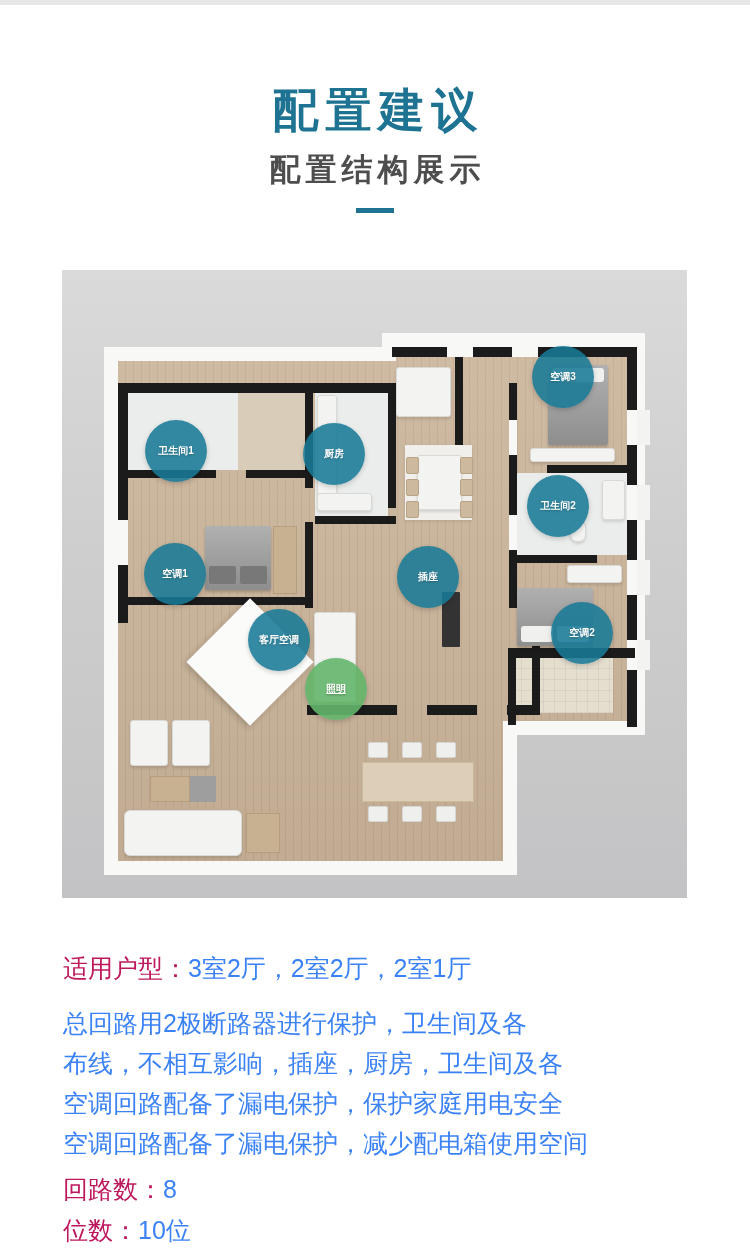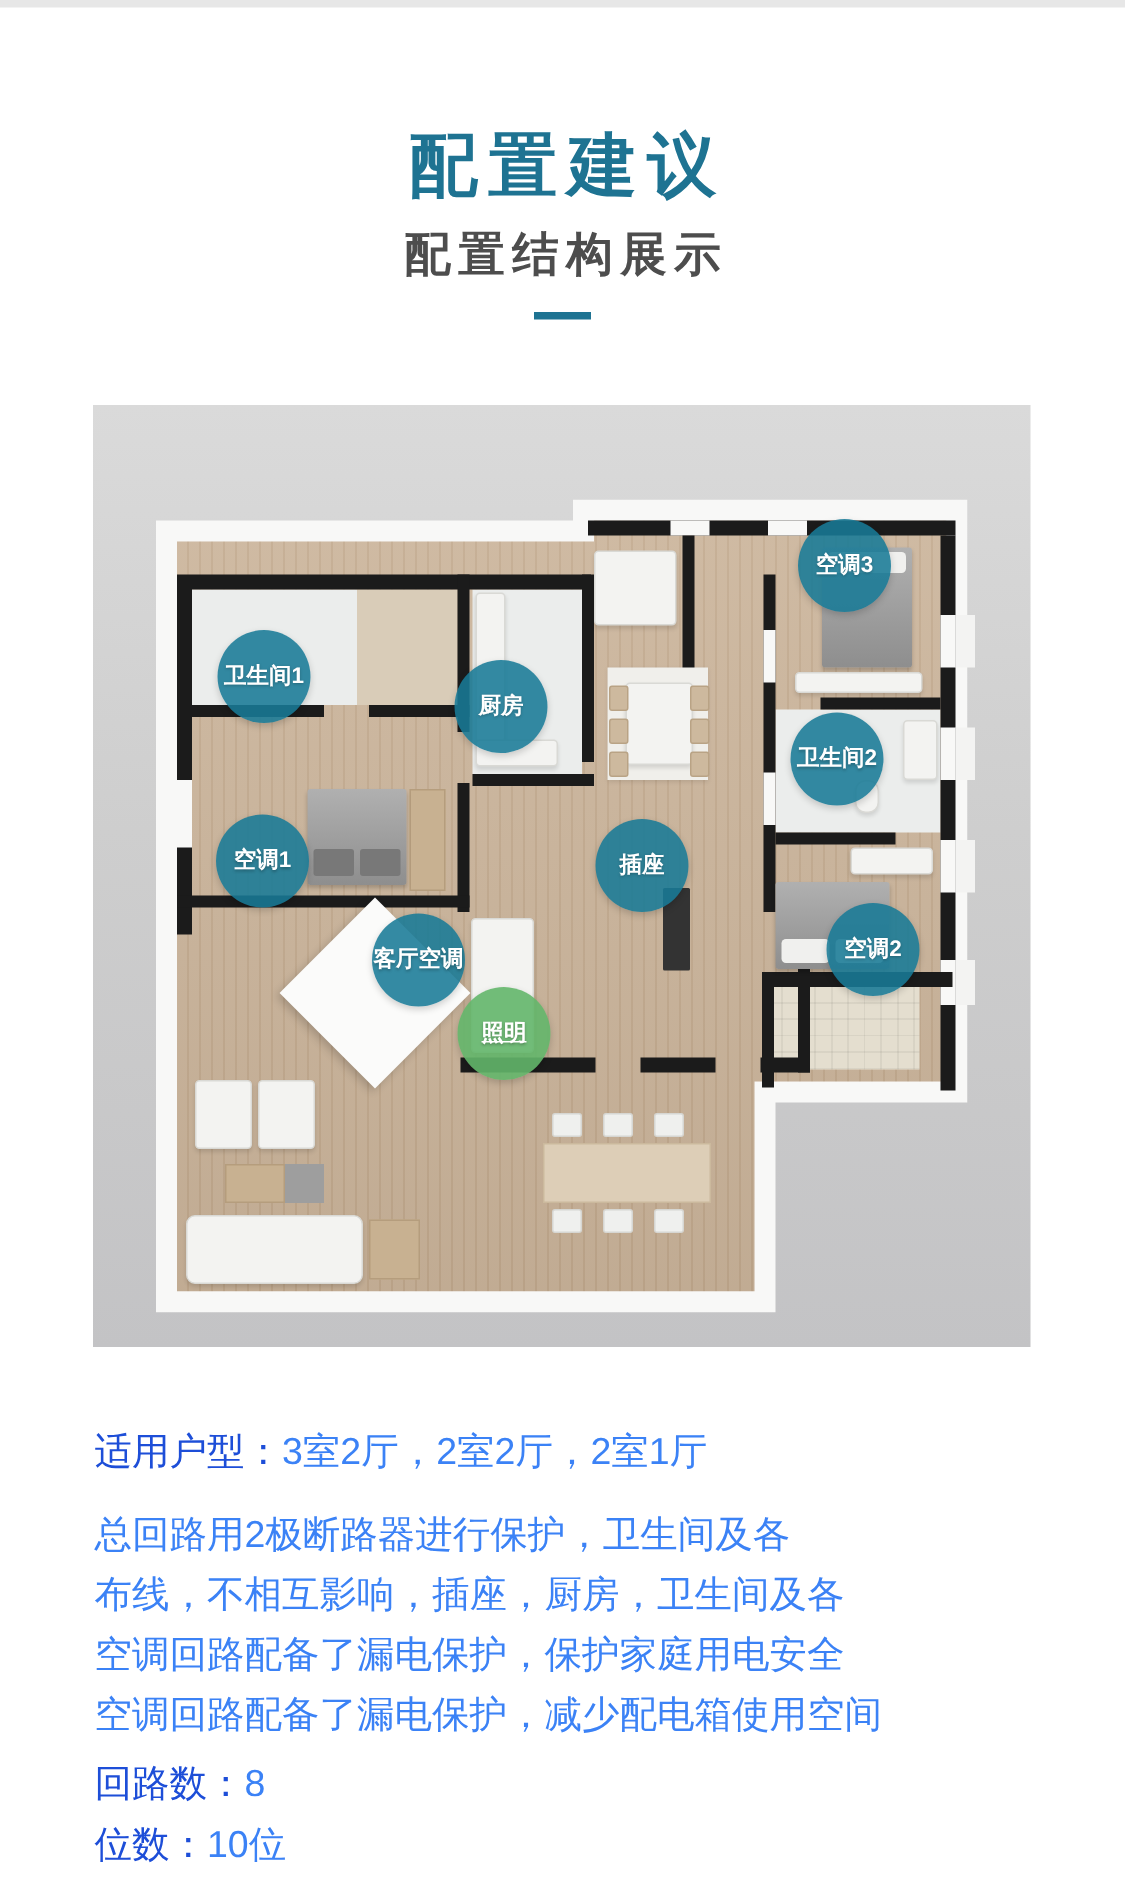--- a/index.html
+++ b/index.html
@@ -62,31 +62,31 @@
     position:absolute; left:143px; top:347px; width:90px; height:90px; background:#fbfbfa;
     transform:rotate(45deg); box-shadow:0 3px 6px rgba(0,0,0,.18);
   }
   .rug-sq { position:absolute; background:#f0efeb; box-shadow:0 1px 3px rgba(0,0,0,.10); }
   .tv { position:absolute; background:#333; border-radius:1px; }
 
   
   .badge {
     position:absolute; width:62px; height:62px; border-radius:50%;
     display:flex; align-items:center; justify-content:center;
-    color:#ffffff; font-size:15px; font-weight:600; text-align:center; line-height:1.05;
+    color:#ffffff; font-size:10px; font-weight:600; text-align:center; line-height:1.05;
     text-shadow:0 1px 2px rgba(0,0,0,.25); box-shadow:0 2px 5px rgba(0,0,0,.18);
     white-space:nowrap;
   }
   .badge.teal  { background:rgba(24,122,150,.88); }
   .badge.green { background:rgba(99,182,106,.90);text-decoration:underline; }
 
   
   .specs { position:absolute; left:63px; top:948px; width:640px; font-size:25px; }
   .spec-row { display:flex; line-height:40px; margin-bottom:1px; }
-  .spec-label { color:#1d4ed8; flex-shrink:0; white-space:nowrap; }
+  .spec-label { color:#be185d; flex-shrink:0; white-space:nowrap; }
   .spec-value { color:#3b82f6; }
   .spec-row.para { margin-top:15px; }
   .spec-row.gap  { margin-top:6px; }
 </style>
 </head>
 <body>
 
 <div class="top-strip"></div>
 
 <div class="hdr-title">配置建议</div>
@@ -187,21 +187,21 @@
 
   <div class="furn-white" style="left:540px;top:210px;width:23px;height:40px"></div>
   <div class="furn-white" style="left:508px;top:250px;width:16px;height:22px;border-radius:7px"></div>
   <div class="furn-white" style="left:505px;top:295px;width:55px;height:18px"></div>
 
   <div class="bed-blanket" style="left:455px;top:318px;width:76px;height:58px"></div>
   <div class="pillow-lt" style="left:459px;top:356px;width:32px;height:16px"></div>
   <div class="pillow-lt" style="left:495px;top:356px;width:32px;height:16px"></div>
 
   <div class="badge teal" style="left:83px;top:150px">卫生间1</div>
-  <div class="badge teal" style="left:241px;top:170px">厨房</div>
+  <div class="badge teal" style="left:241px;top:153px">厨房</div>
   <div class="badge teal" style="left:470px;top:76px">空调3</div>
   <div class="badge teal" style="left:465px;top:205px">卫生间2</div>
   <div class="badge teal" style="left:82px;top:273px">空调1</div>
   <div class="badge teal" style="left:335px;top:276px">插座</div>
   <div class="badge teal" style="left:489px;top:332px">空调2</div>
   <div class="badge teal" style="left:186px;top:339px">客厅空调</div>
   <div class="badge green" style="left:243px;top:388px">照明</div>
 </div>
 
 <div class="specs">

